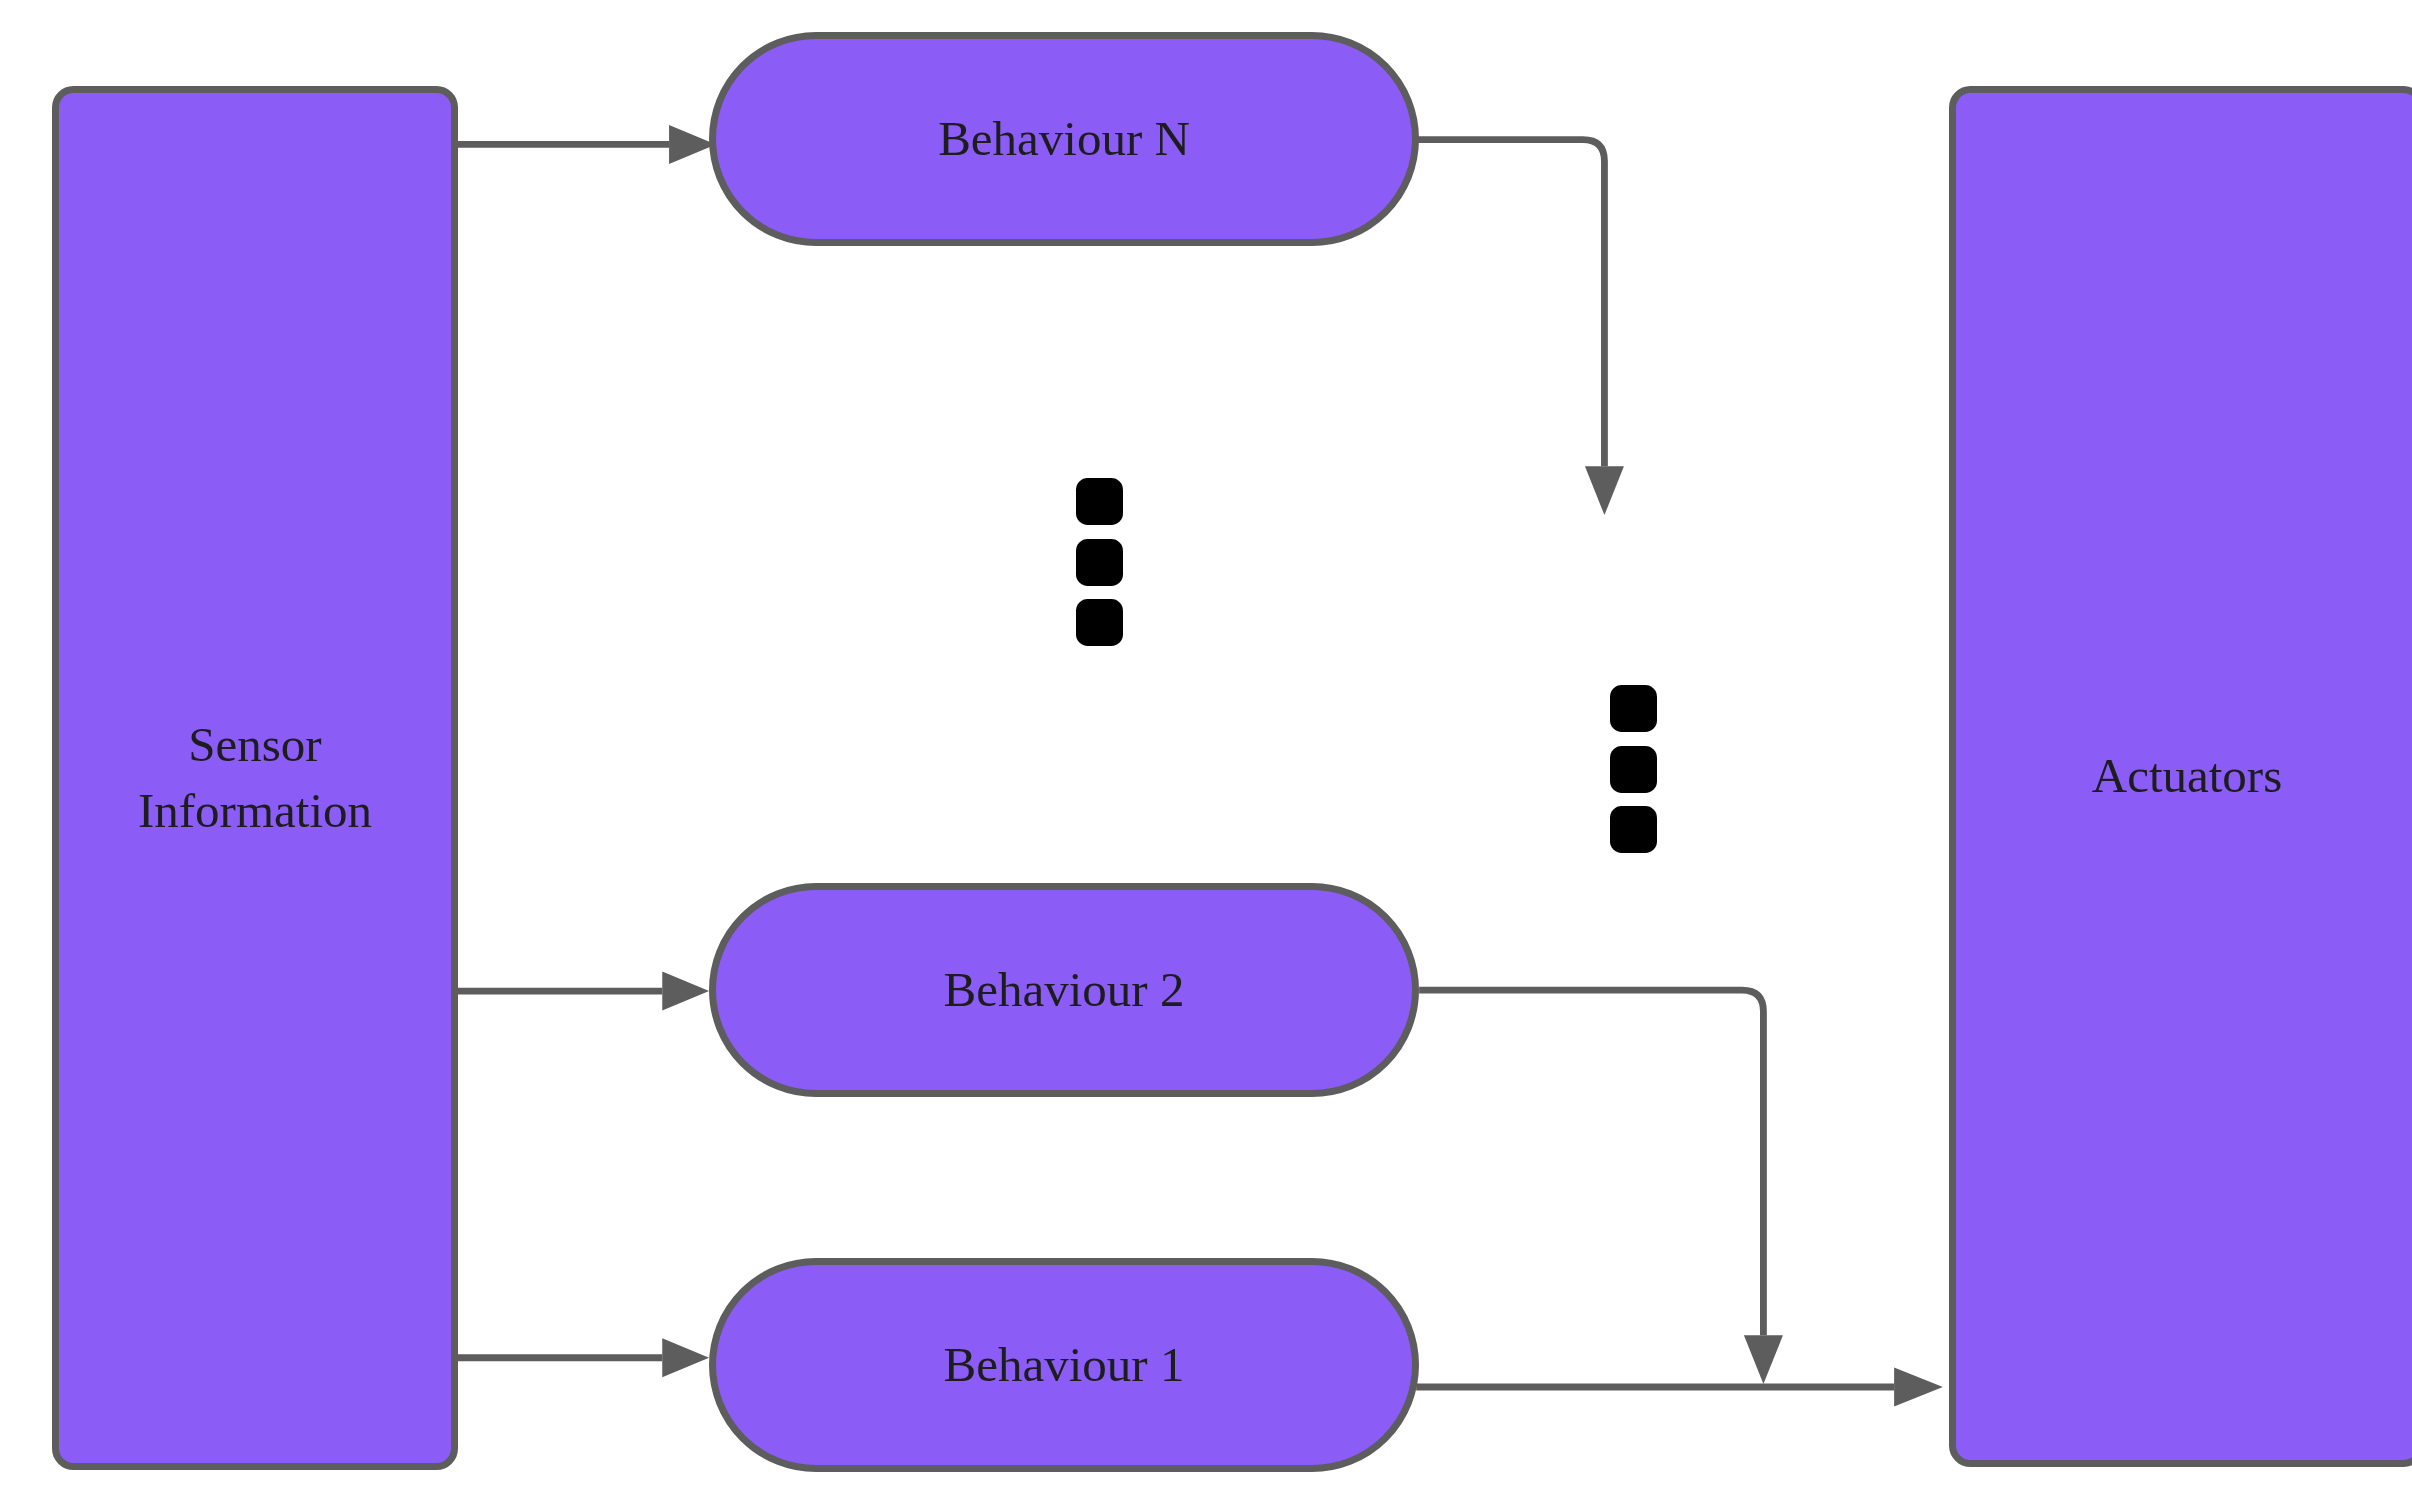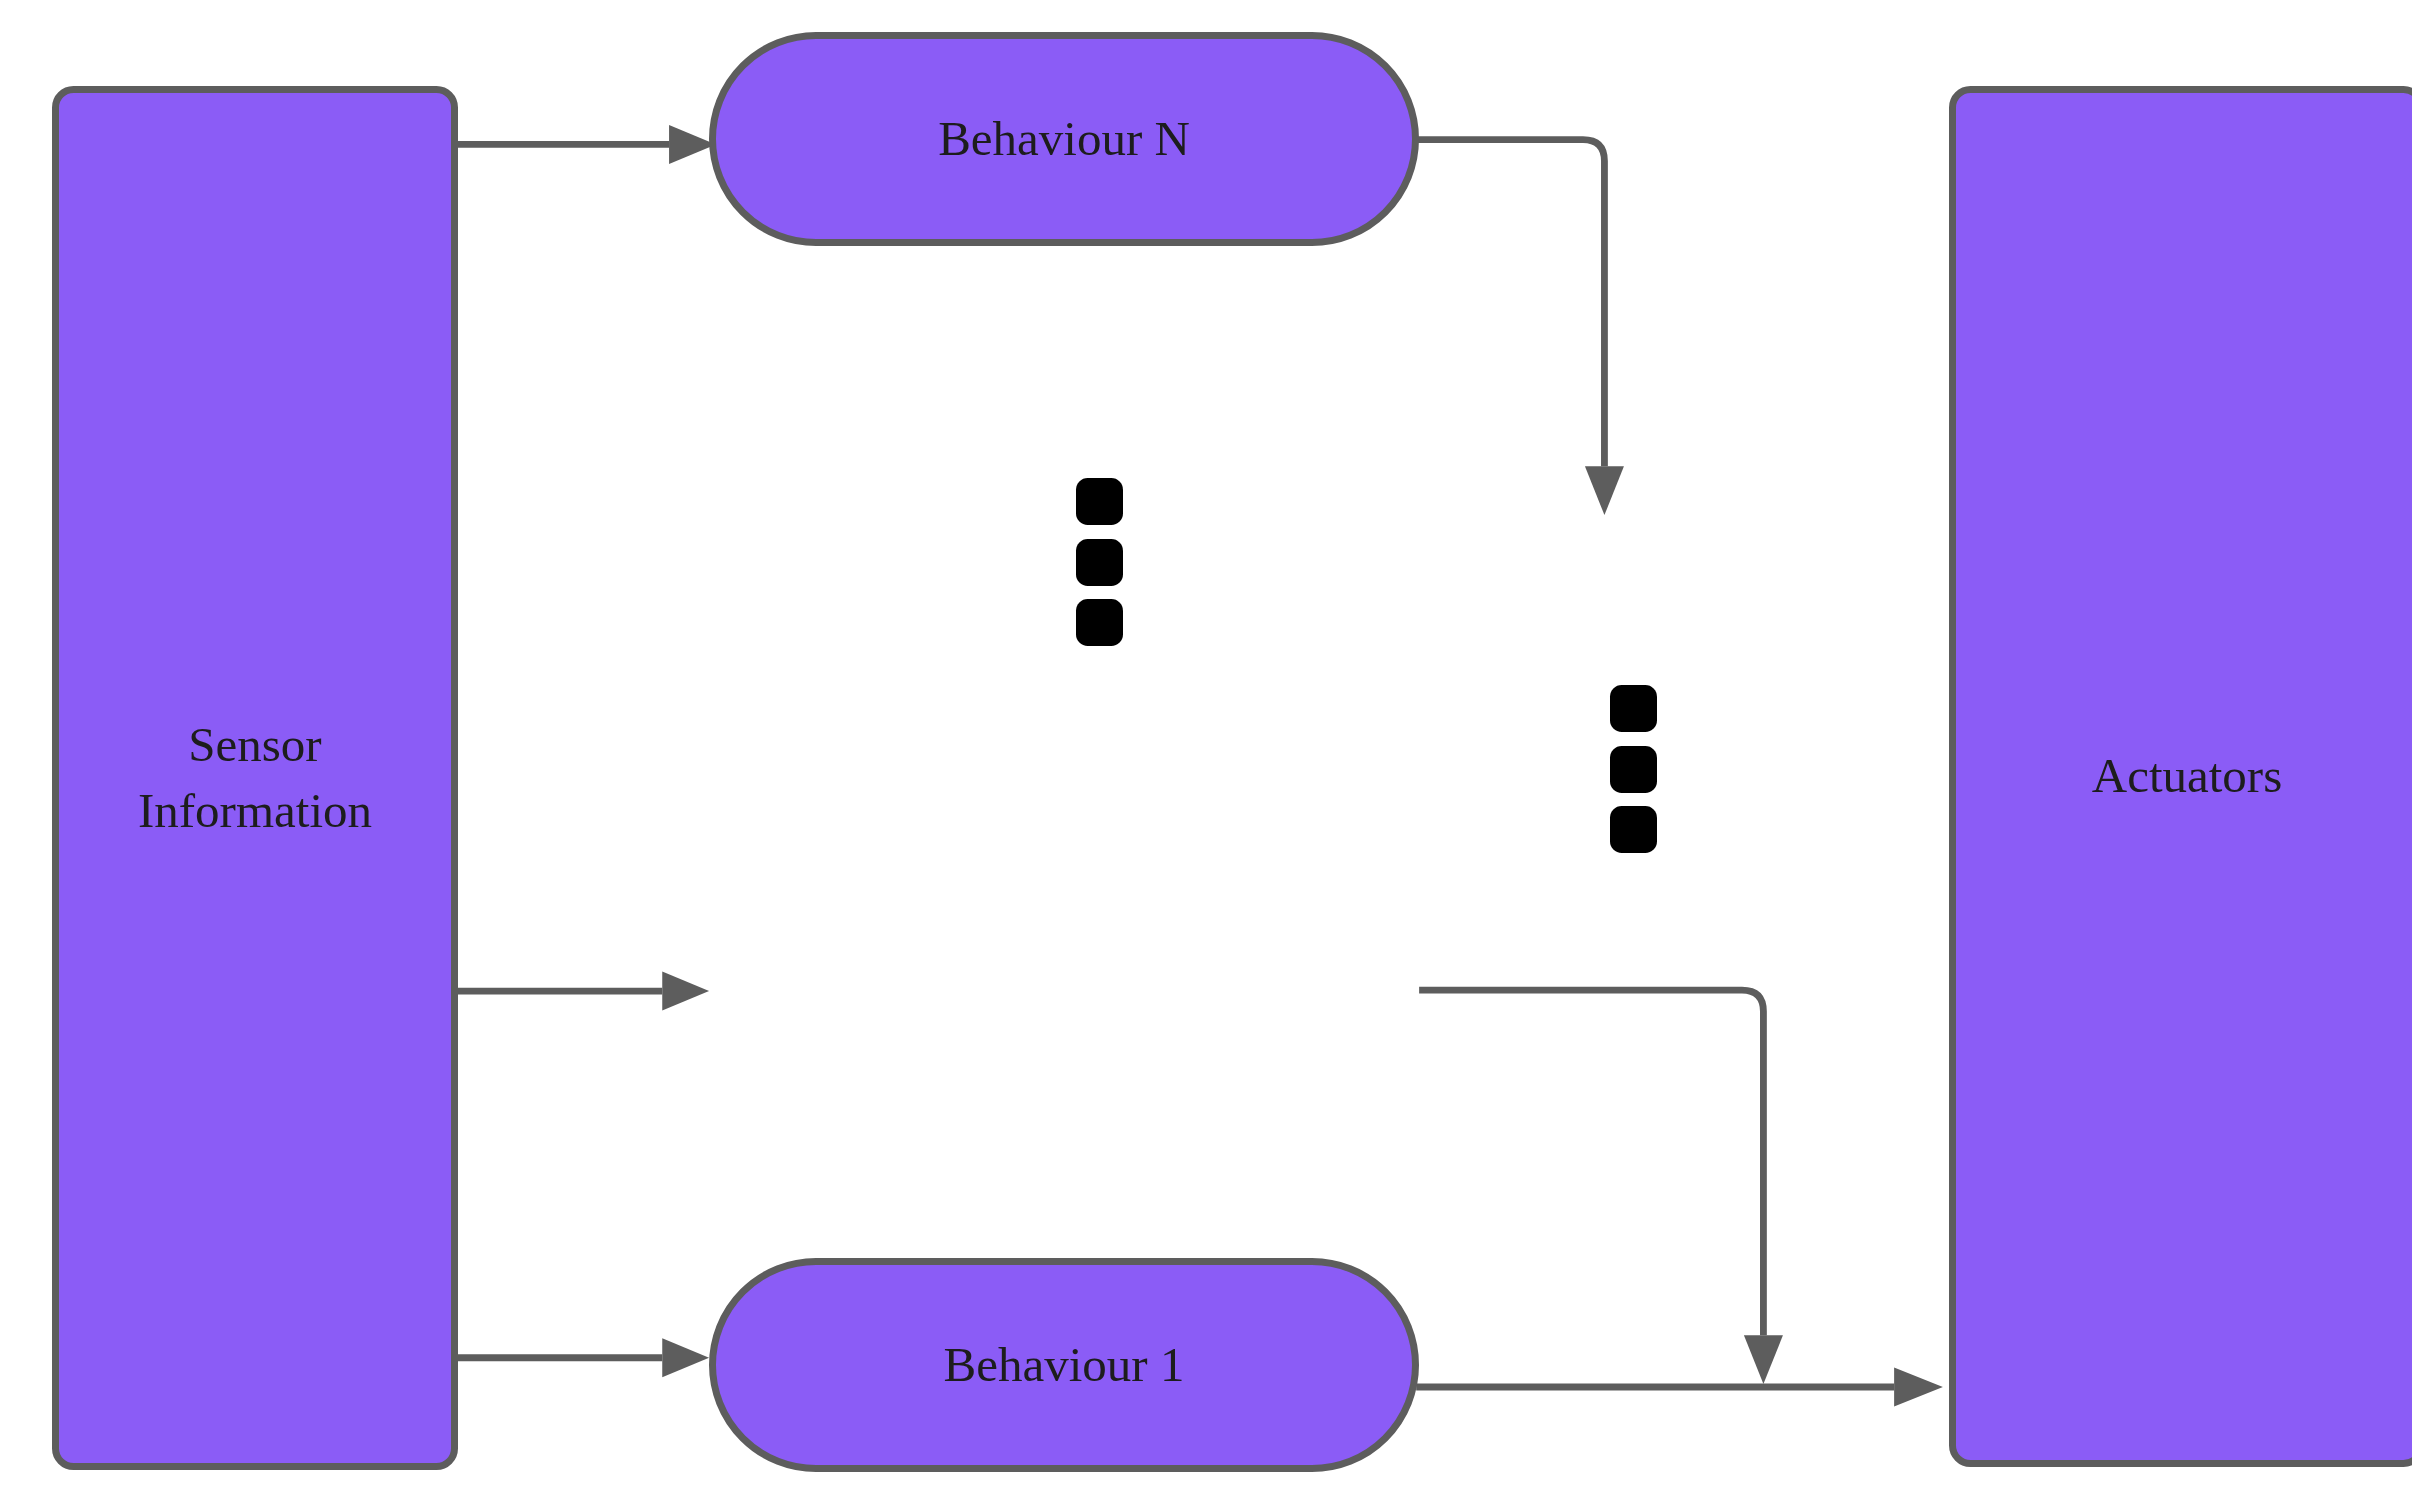--- a/index.html
+++ b/index.html
@@ -101,20 +101,23 @@
   </div>
 
   <div class="node rect-node" style="left:1949px; top:86px; width:476px; height:1381px;">
     <span class="node-label">Actuators</span>
   </div>
 
   <div class="node pill-node" style="left:709px; top:32px; width:710px; height:214px;">
     <span class="node-label">Behaviour N</span>
   </div>
 
+  <div class="node pill-node" style="left:709px; top:883px; width:710px; height:214px;">
+    <span class="node-label">Behaviour 2</span>
+  </div>
 
   <div class="node pill-node" style="left:709px; top:1258px; width:710px; height:214px;text-align:right;">
     <span class="node-label">Behaviour 1</span>
   </div>
 
   <div class="ellipsis-group" style="left:1076px; top:478px;">
     <div class="ellipsis-dot"></div>
     <div class="ellipsis-dot"></div>
     <div class="ellipsis-dot"></div>
   </div>

